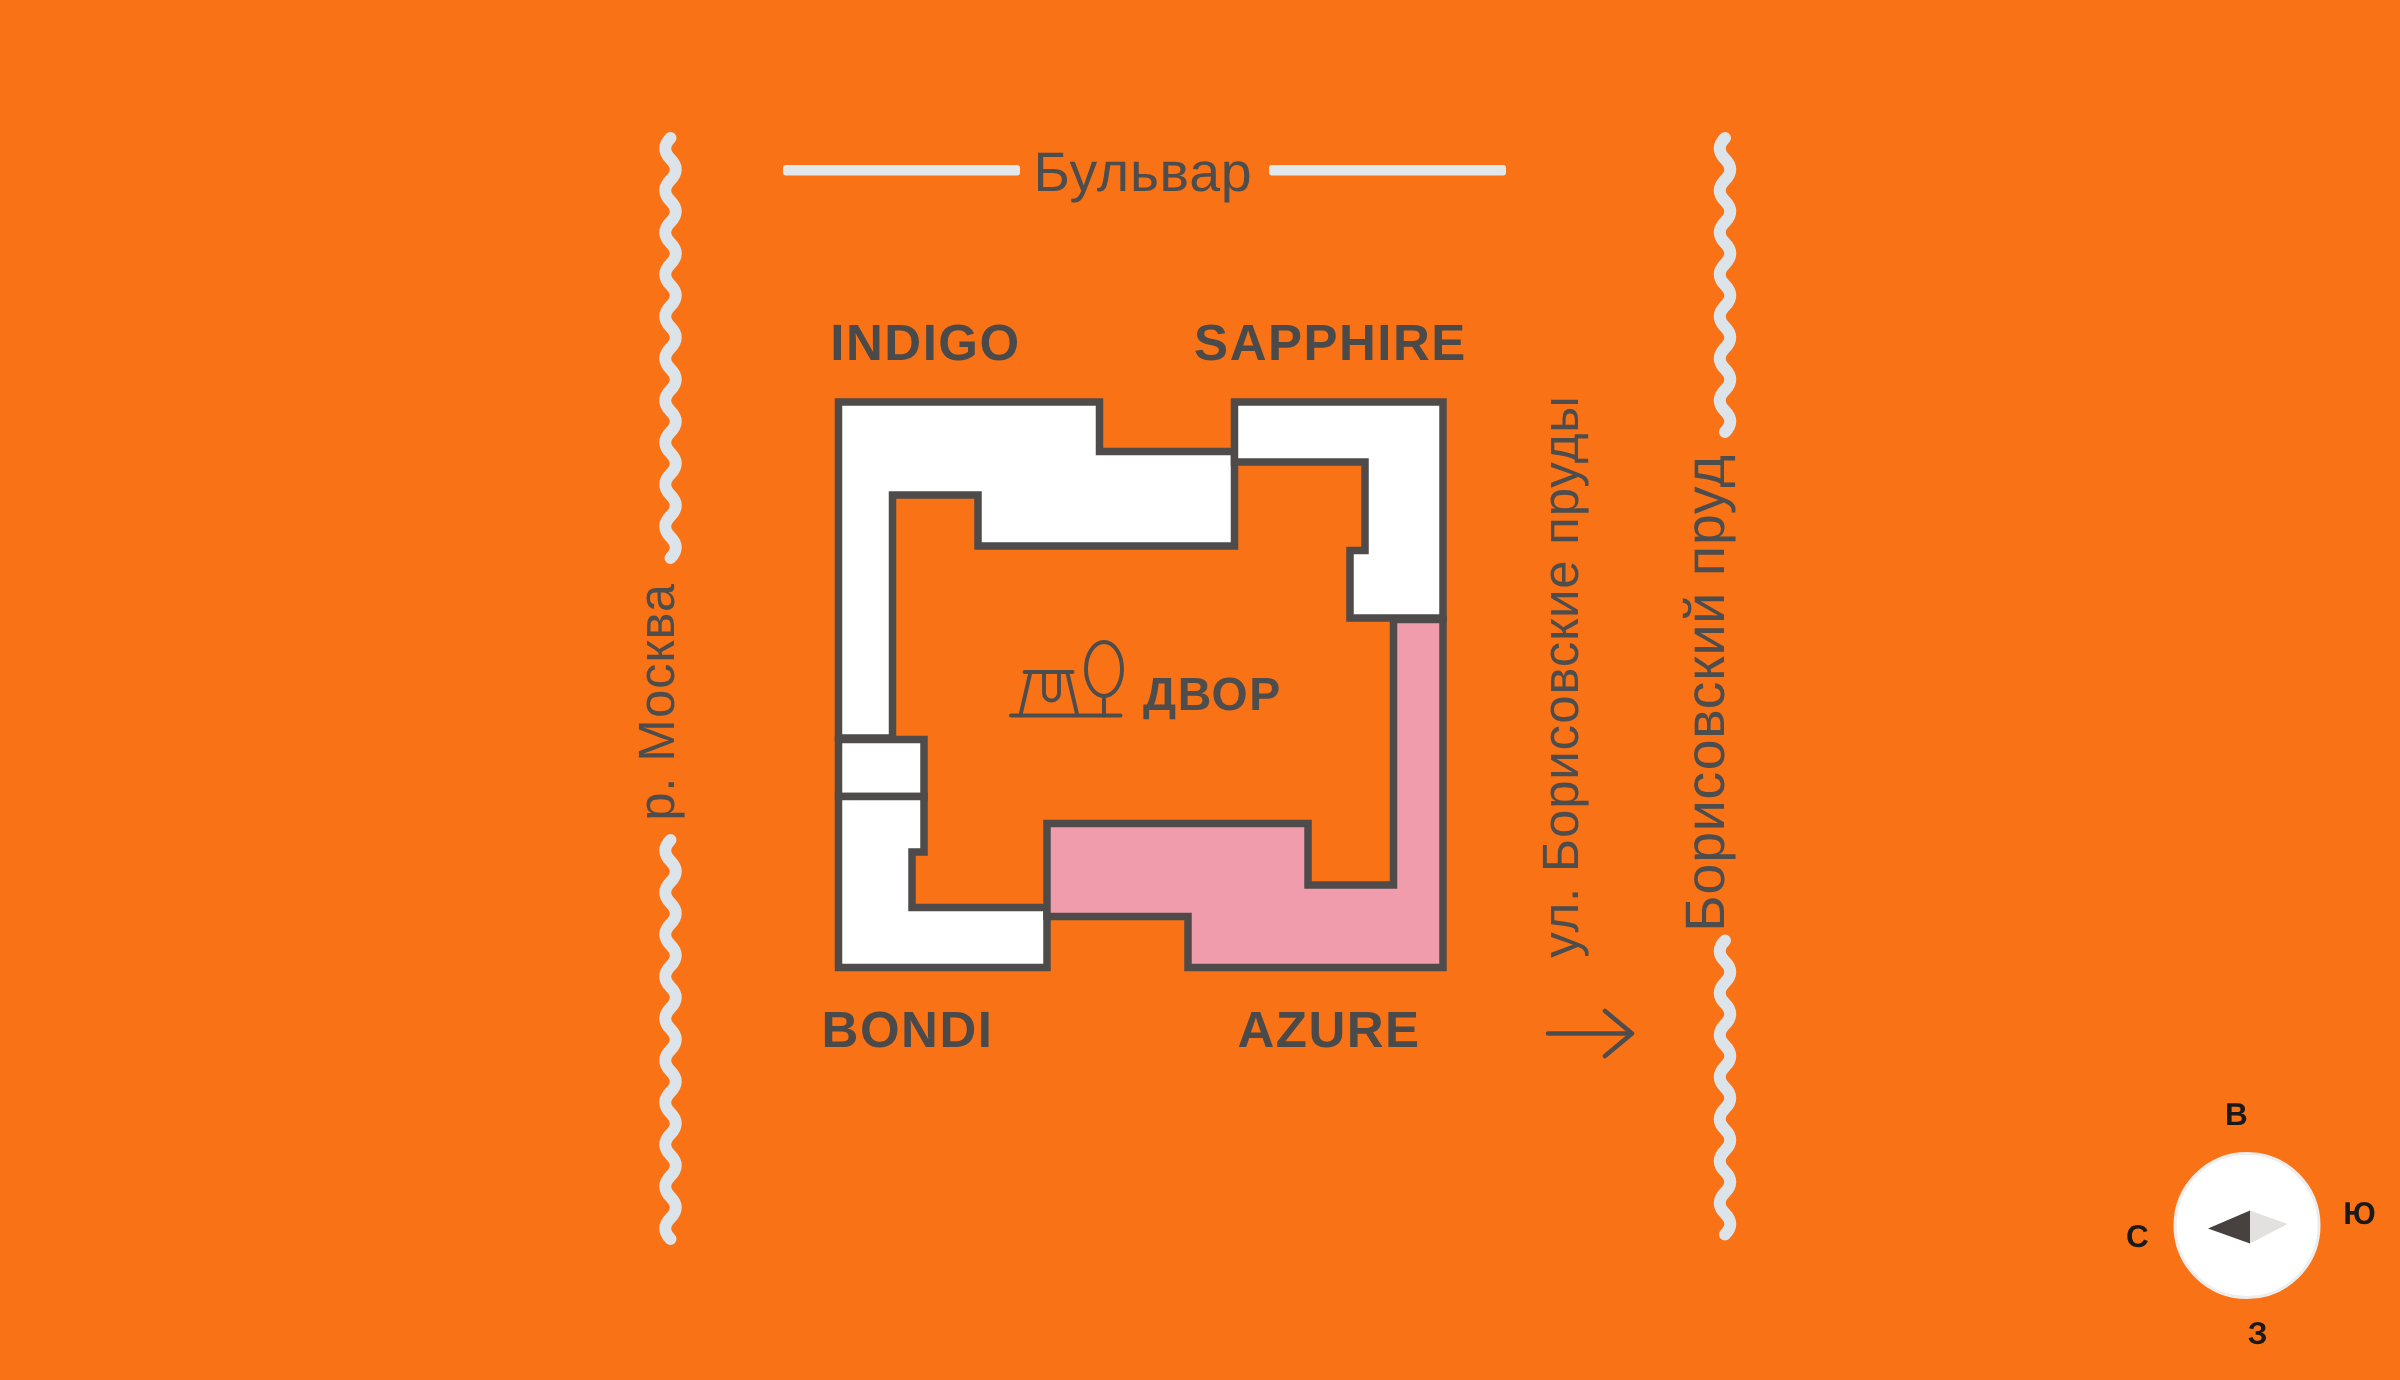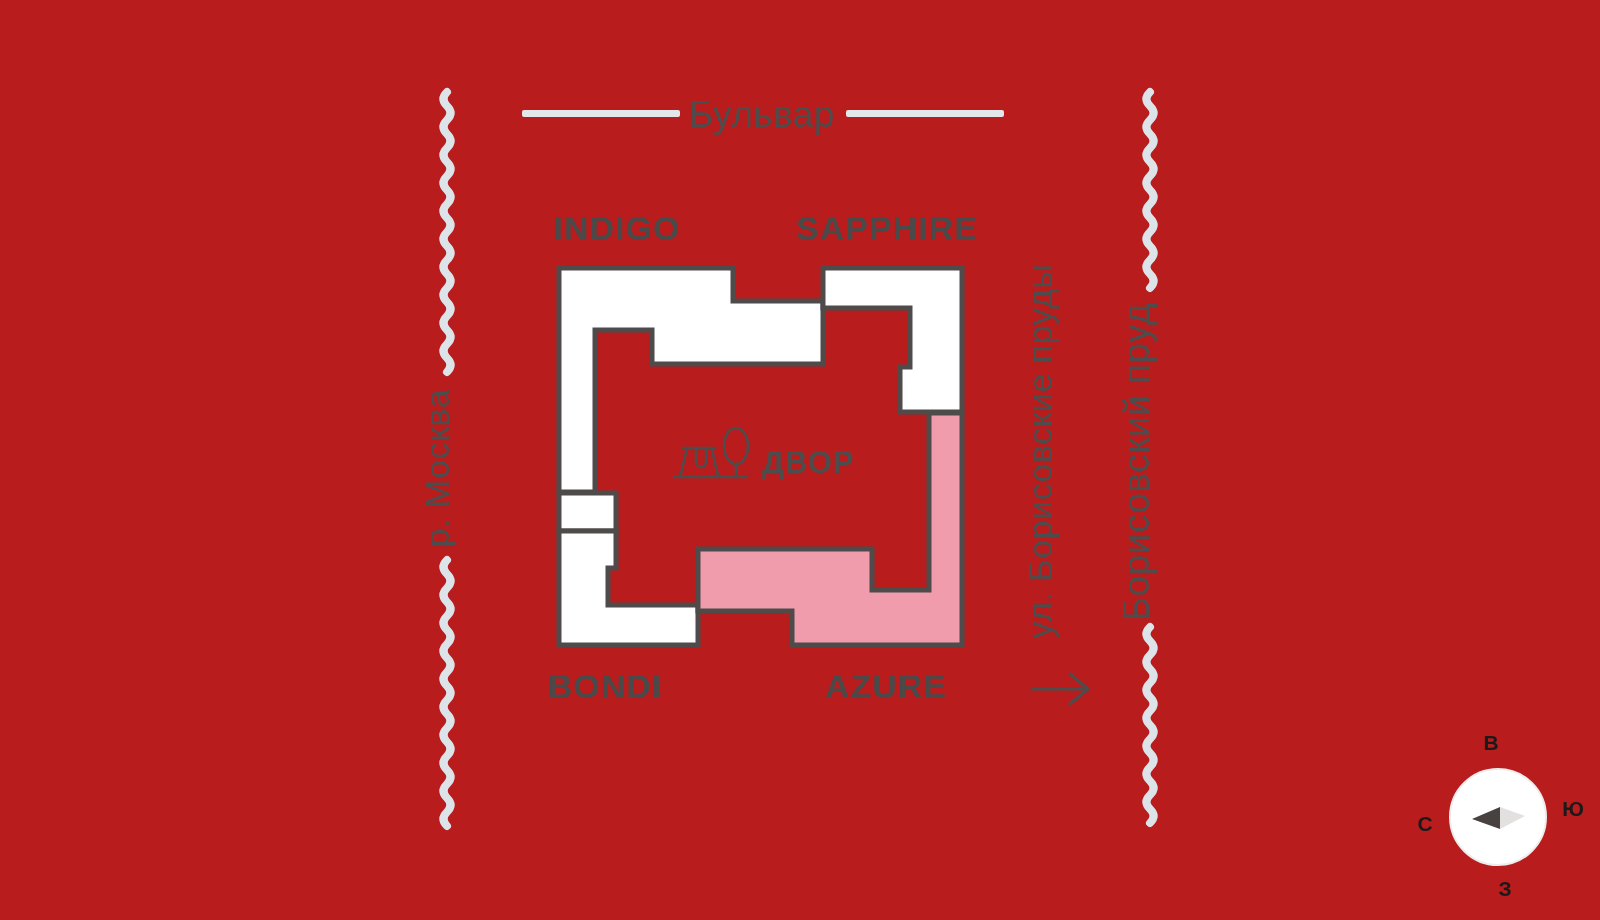--- a/index.html
+++ b/index.html
@@ -1,16 +1,16 @@
 <!DOCTYPE html>
 <html><head>
 <meta charset="utf-8">
 <style>
   html,body{margin:0;padding:0;background:#ffffff;}
-  .stage{position:relative;width:1600px;height:920px;background:#b91c1c;overflow:hidden;}
+  .stage{position:relative;width:1600px;height:920px;background:#f97316;overflow:hidden;}
   svg{position:absolute;left:0;top:0;}
   text{font-family:"Liberation Sans","DejaVu Sans",sans-serif;fill:#4D4D4D;}
   .street-label{font-size:34px;letter-spacing:0.5px;}
   .pond-label{font-size:37px;letter-spacing:0.5px;}
   .boulevard{font-size:37px;letter-spacing:0.5px;}
   .bld-label{font-size:34px;font-weight:bold;letter-spacing:1px;fill:#4A4A4A;}
   .yard-label{font-size:31px;font-weight:bold;letter-spacing:1px;fill:#4D4D4D;}
   .compass-label{font-size:21px;font-weight:bold;fill:#1A1A1A;}
 </style>
 </head>

